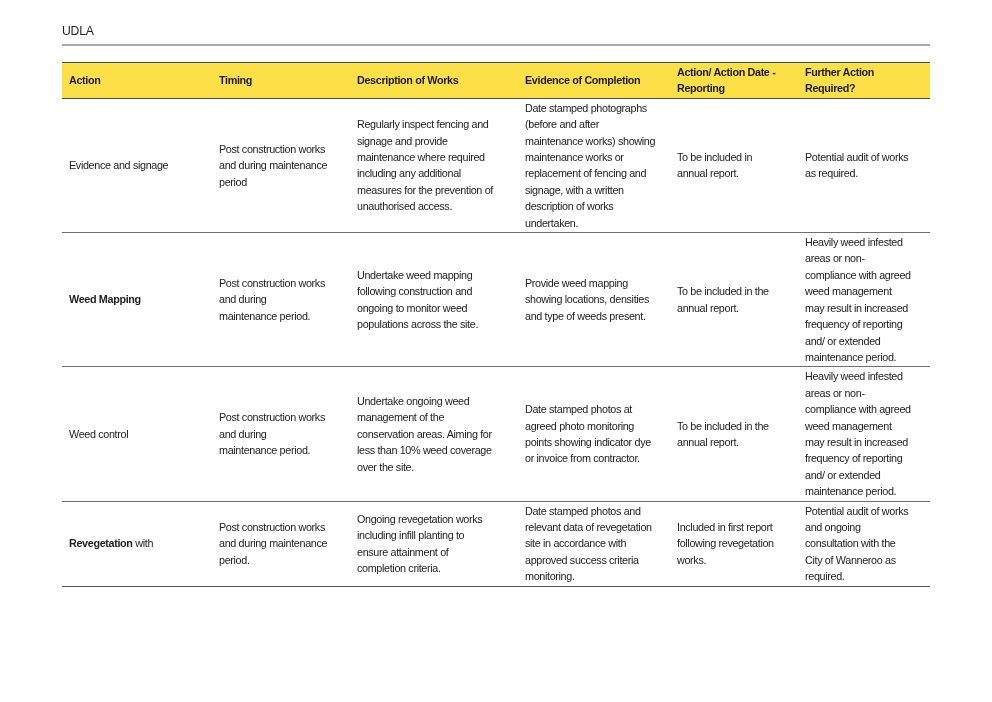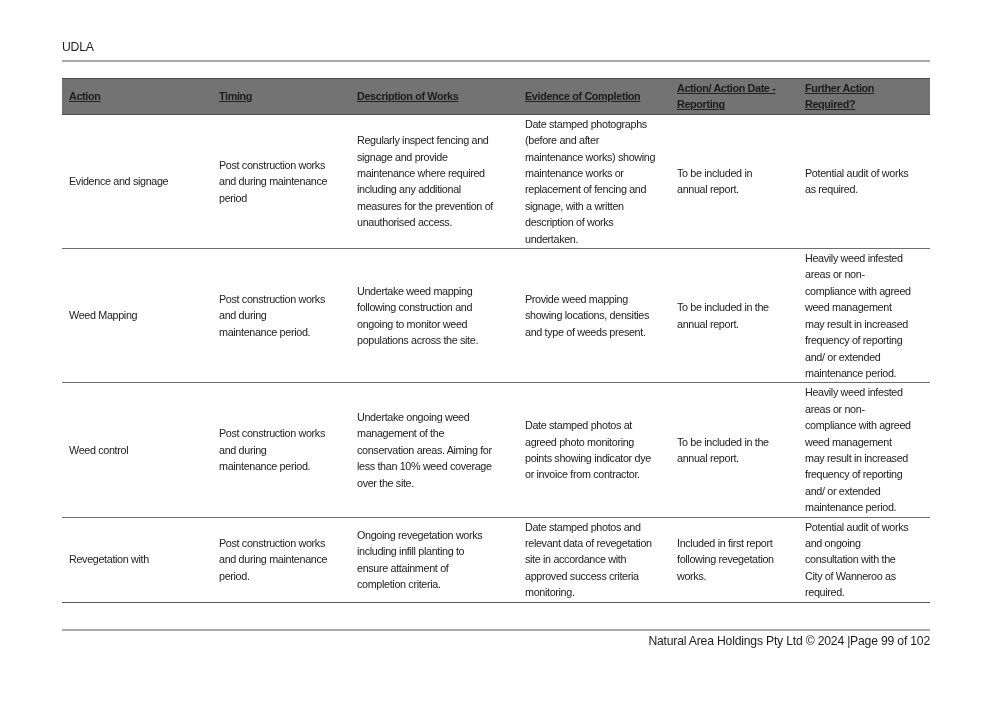--- a/index.html
+++ b/index.html
@@ -4,21 +4,21 @@
 <style>
   * { box-sizing: border-box; }
   html, body { margin: 0; padding: 0; }
   body {
     width: 992px; height: 702px;
     background: #ffffff;
     font-family: "Liberation Sans", "DejaVu Sans", sans-serif;
     color: #222222;
     overflow: hidden;
   }
-  .content { padding: 38px 62px 0 62px; }
+  .content { padding: 22px 62px 0 62px; }
 
   .doc-header .org-line,
   .doc-header .title-line {
     font-size: 12.2px;
     line-height: 19px;
     letter-spacing: -0.2px;
     color: #1d1d1d;
   }
   .header-rule {
     border: none;
@@ -36,29 +36,28 @@
     font-size: 10.8px;
     letter-spacing: -0.35px;
     line-height: 16.4px;
     vertical-align: middle;
     text-align: left;
     padding: 1px 7px;
     white-space: pre;
     overflow: visible;
   }
   thead tr {
-    background: #737373;
+    background: #fde047;
     border-top: 1.5px solid #4d4d4d;
     border-bottom: 1.5px solid #4d4d4d;
-    text-decoration: underline;
   }
   th { font-weight: bold; color: #1c1c1c; }
   tbody tr { border-bottom: 1px solid #6e6e6e; }
   tbody tr.last-row { border-bottom: 1.5px solid #555555; }
-  .bold { font-weight: normal; }
+  .bold { font-weight: bold; }
 
   .page-footer { margin-top: 26px; }
   .footer-rule {
     border: none;
     border-top: 2px solid #ababab;
     margin: 0;
   }
   .footer-text {
     margin-top: 3px;
     text-align: right;
@@ -190,18 +189,14 @@
 works.</td>
         <td>Potential audit of works
 and ongoing
 consultation with the
 City of Wanneroo as
 required.</td>
       </tr>
     </tbody>
   </table>
 
-  <div class="page-footer">
-    <hr class="footer-rule">
-    <div class="footer-text"><span>Natural Area Holdings Pty Ltd © 2024 |Page </span><span class="bold">99</span><span> of </span><span class="bold">102</span></div>
-  </div>
 
 </div>
 
 </body></html>

